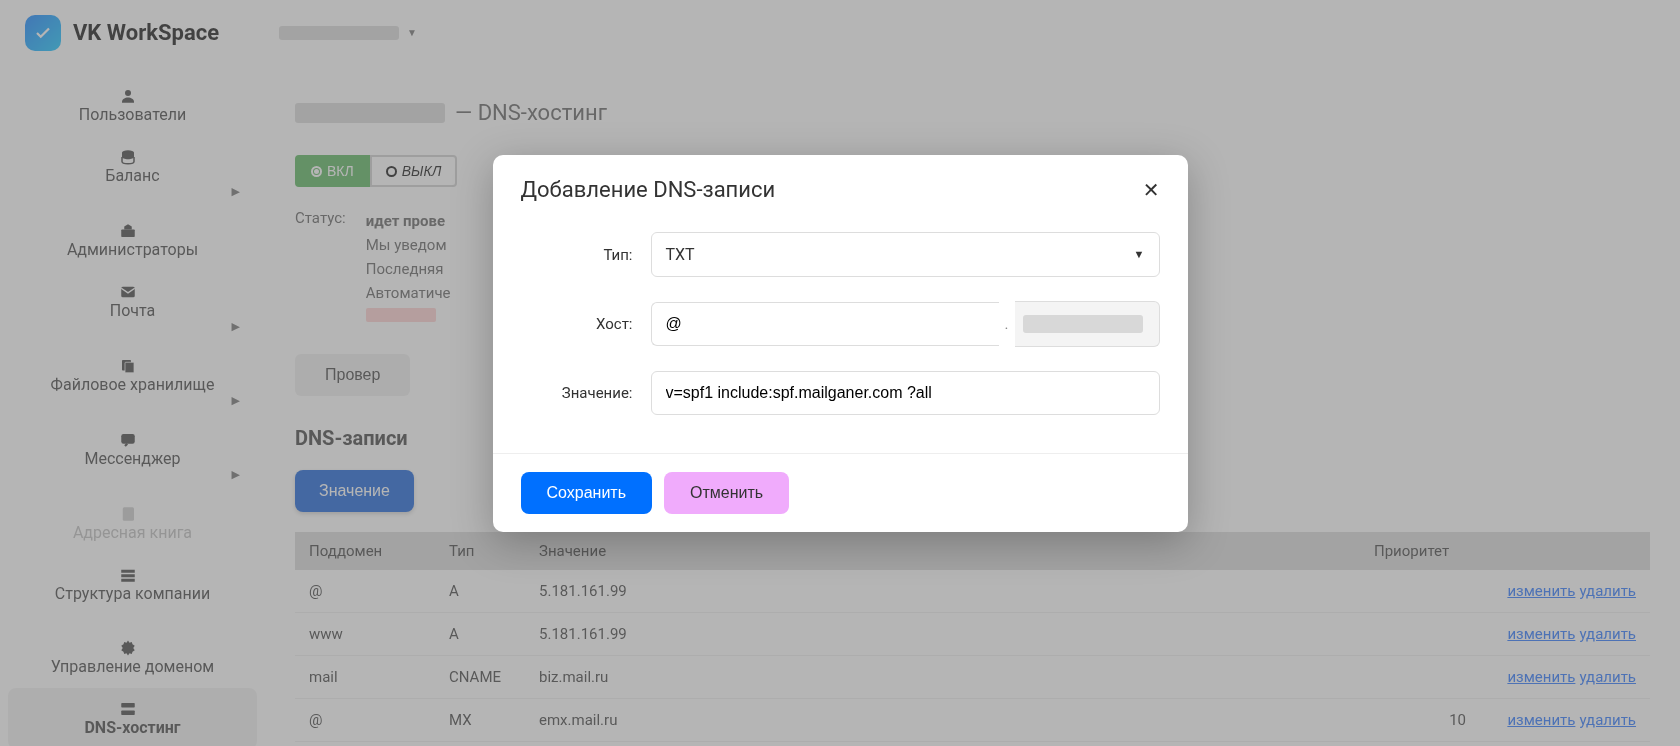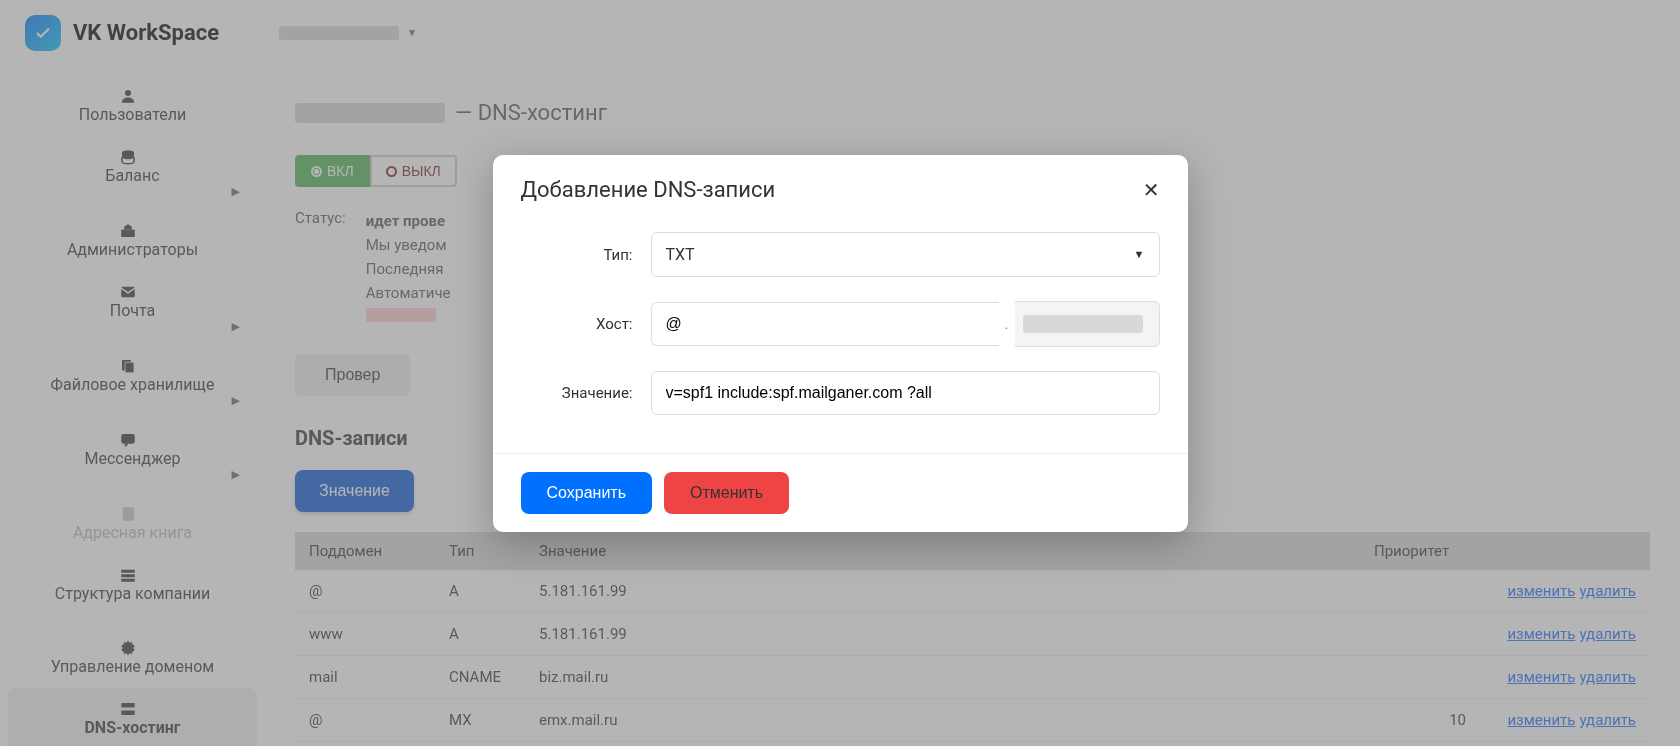--- a/index.html
+++ b/index.html
@@ -31,21 +31,21 @@
     
     
     .main { flex: 1; padding: 100px 30px 30px 30px; background: #fff; overflow: hidden; }
     .page-title-row { margin-bottom: 30px; display: flex; align-items: center; gap: 10px; font-size: 22px; font-weight: 400; }
     .page-title-row .redacted { height: 20px; }
     .dash { color: #555; }
     
     .toggle-row { display: flex; gap: 0; margin-bottom: 22px; }
     .tg-btn { border: 2px solid #4caf50; padding: 6px 14px; font-size: 14px; display: flex; align-items: center; gap: 5px; }
     .tg-btn.on { background: #4caf50; color: #fff; border-radius: 4px 0 0 4px; }
-    .tg-btn.off { background: #fff; color: #7f1d1d; border-radius: 0 4px 4px 0; border-color: #ccc; }
+    .tg-btn.off { background: #fff; color: #000000; border-radius: 0 4px 4px 0; border-color: #ccc; font-style: italic; }
     .radio-dot { width: 11px; height: 11px; border-radius: 50%; border: 2px solid currentColor; display: inline-flex; align-items: center; justify-content: center; }
     .radio-dot.sel::after { content: ""; width: 5px; height: 5px; border-radius: 50%; background: currentColor; }
     
     .status-block { display: flex; gap: 20px; margin-bottom: 25px; font-size: 15px; }
     .status-label { color: #555; }
     .status-body { color: #555; line-height: 1.6; }
     .status-body .st-strong { font-weight: 700; }
     .red-redact { background: #ffcccc; height: 14px; border-radius: 2px; display: inline-block; }
     
     .check-btn { background: #eee; border: none; padding: 12px 30px; border-radius: 6px; font-size: 16px; color: #333; margin-bottom: 30px; }
@@ -74,21 +74,21 @@
     .select, .input { width: 100%; border: 1px solid #ddd; border-radius: 6px; padding: 12px 14px; font-size: 16px; background: #fff; }
     .select { display: flex; align-items: center; justify-content: space-between; cursor: pointer; }
     .select .sel-arrow { font-size: 11px; }
     .host-wrap { display: flex; align-items: center; gap: 0; }
     .host-wrap .input { flex: 1; border-radius: 6px 0 0 6px; border-right: none; }
     .host-suffix { width: 145px; height: 46px; background: #f4f4f4; border: 1px solid #ddd; border-left: none; border-radius: 0 6px 6px 0; display: flex; align-items: center; padding: 0 8px; }
     .host-dot { margin: 0 6px; color: #888; }
     
     .modal-foot { border-top: 1px solid #eee; padding: 18px 28px; display: flex; gap: 12px; }
     .btn-primary { background: #0070ff; color: #fff; border: none; padding: 12px 26px; border-radius: 8px; font-size: 16px; cursor: pointer; }
-    .btn-secondary { background: #ef4444; color: #333; border: none; padding: 12px 26px; border-radius: 8px; font-size: 16px; cursor: pointer; }
+    .btn-secondary { background: #f0abfc; color: #333; border: none; padding: 12px 26px; border-radius: 8px; font-size: 16px; cursor: pointer; }
   </style>
 </head>
 <body>
 
 <div class="header">
   <div class="logo-wrap">
     <div class="logo-icon">
       <svg width="18" height="18" viewBox="0 0 24 24" fill="none" stroke="#fff" stroke-width="3">
           <path d="M4 12 L9 17 L20 6"></path>
         </svg>

